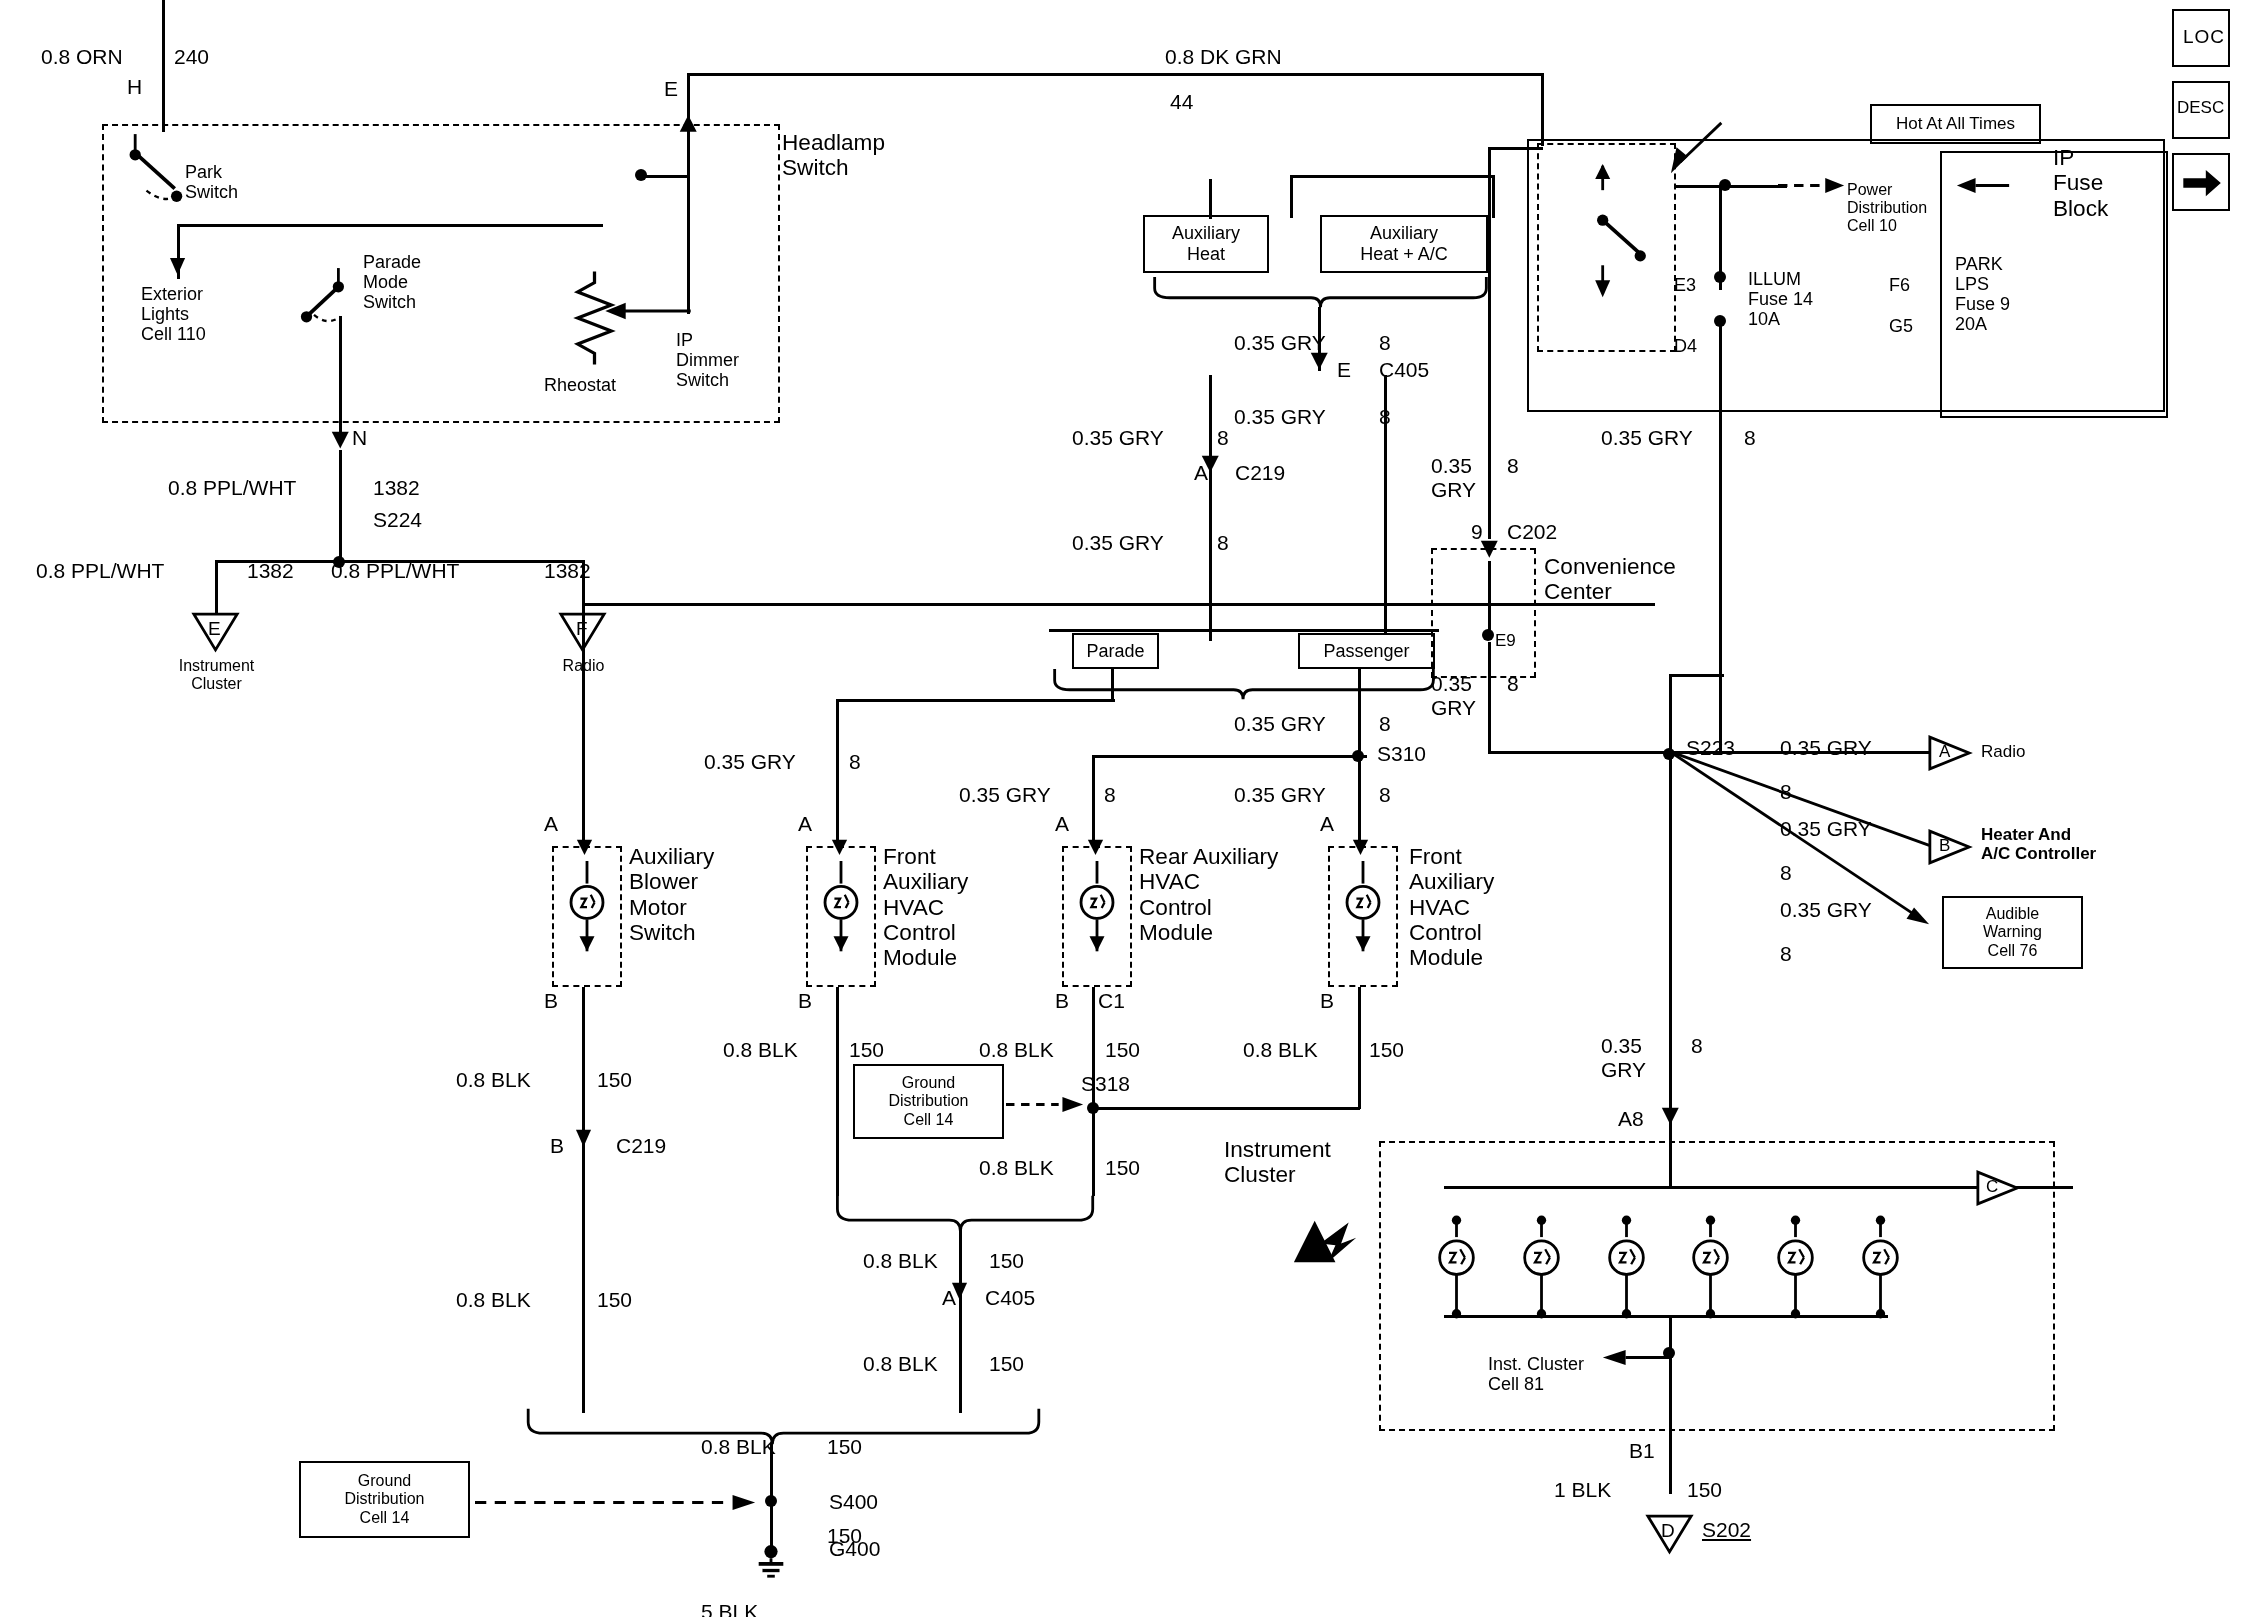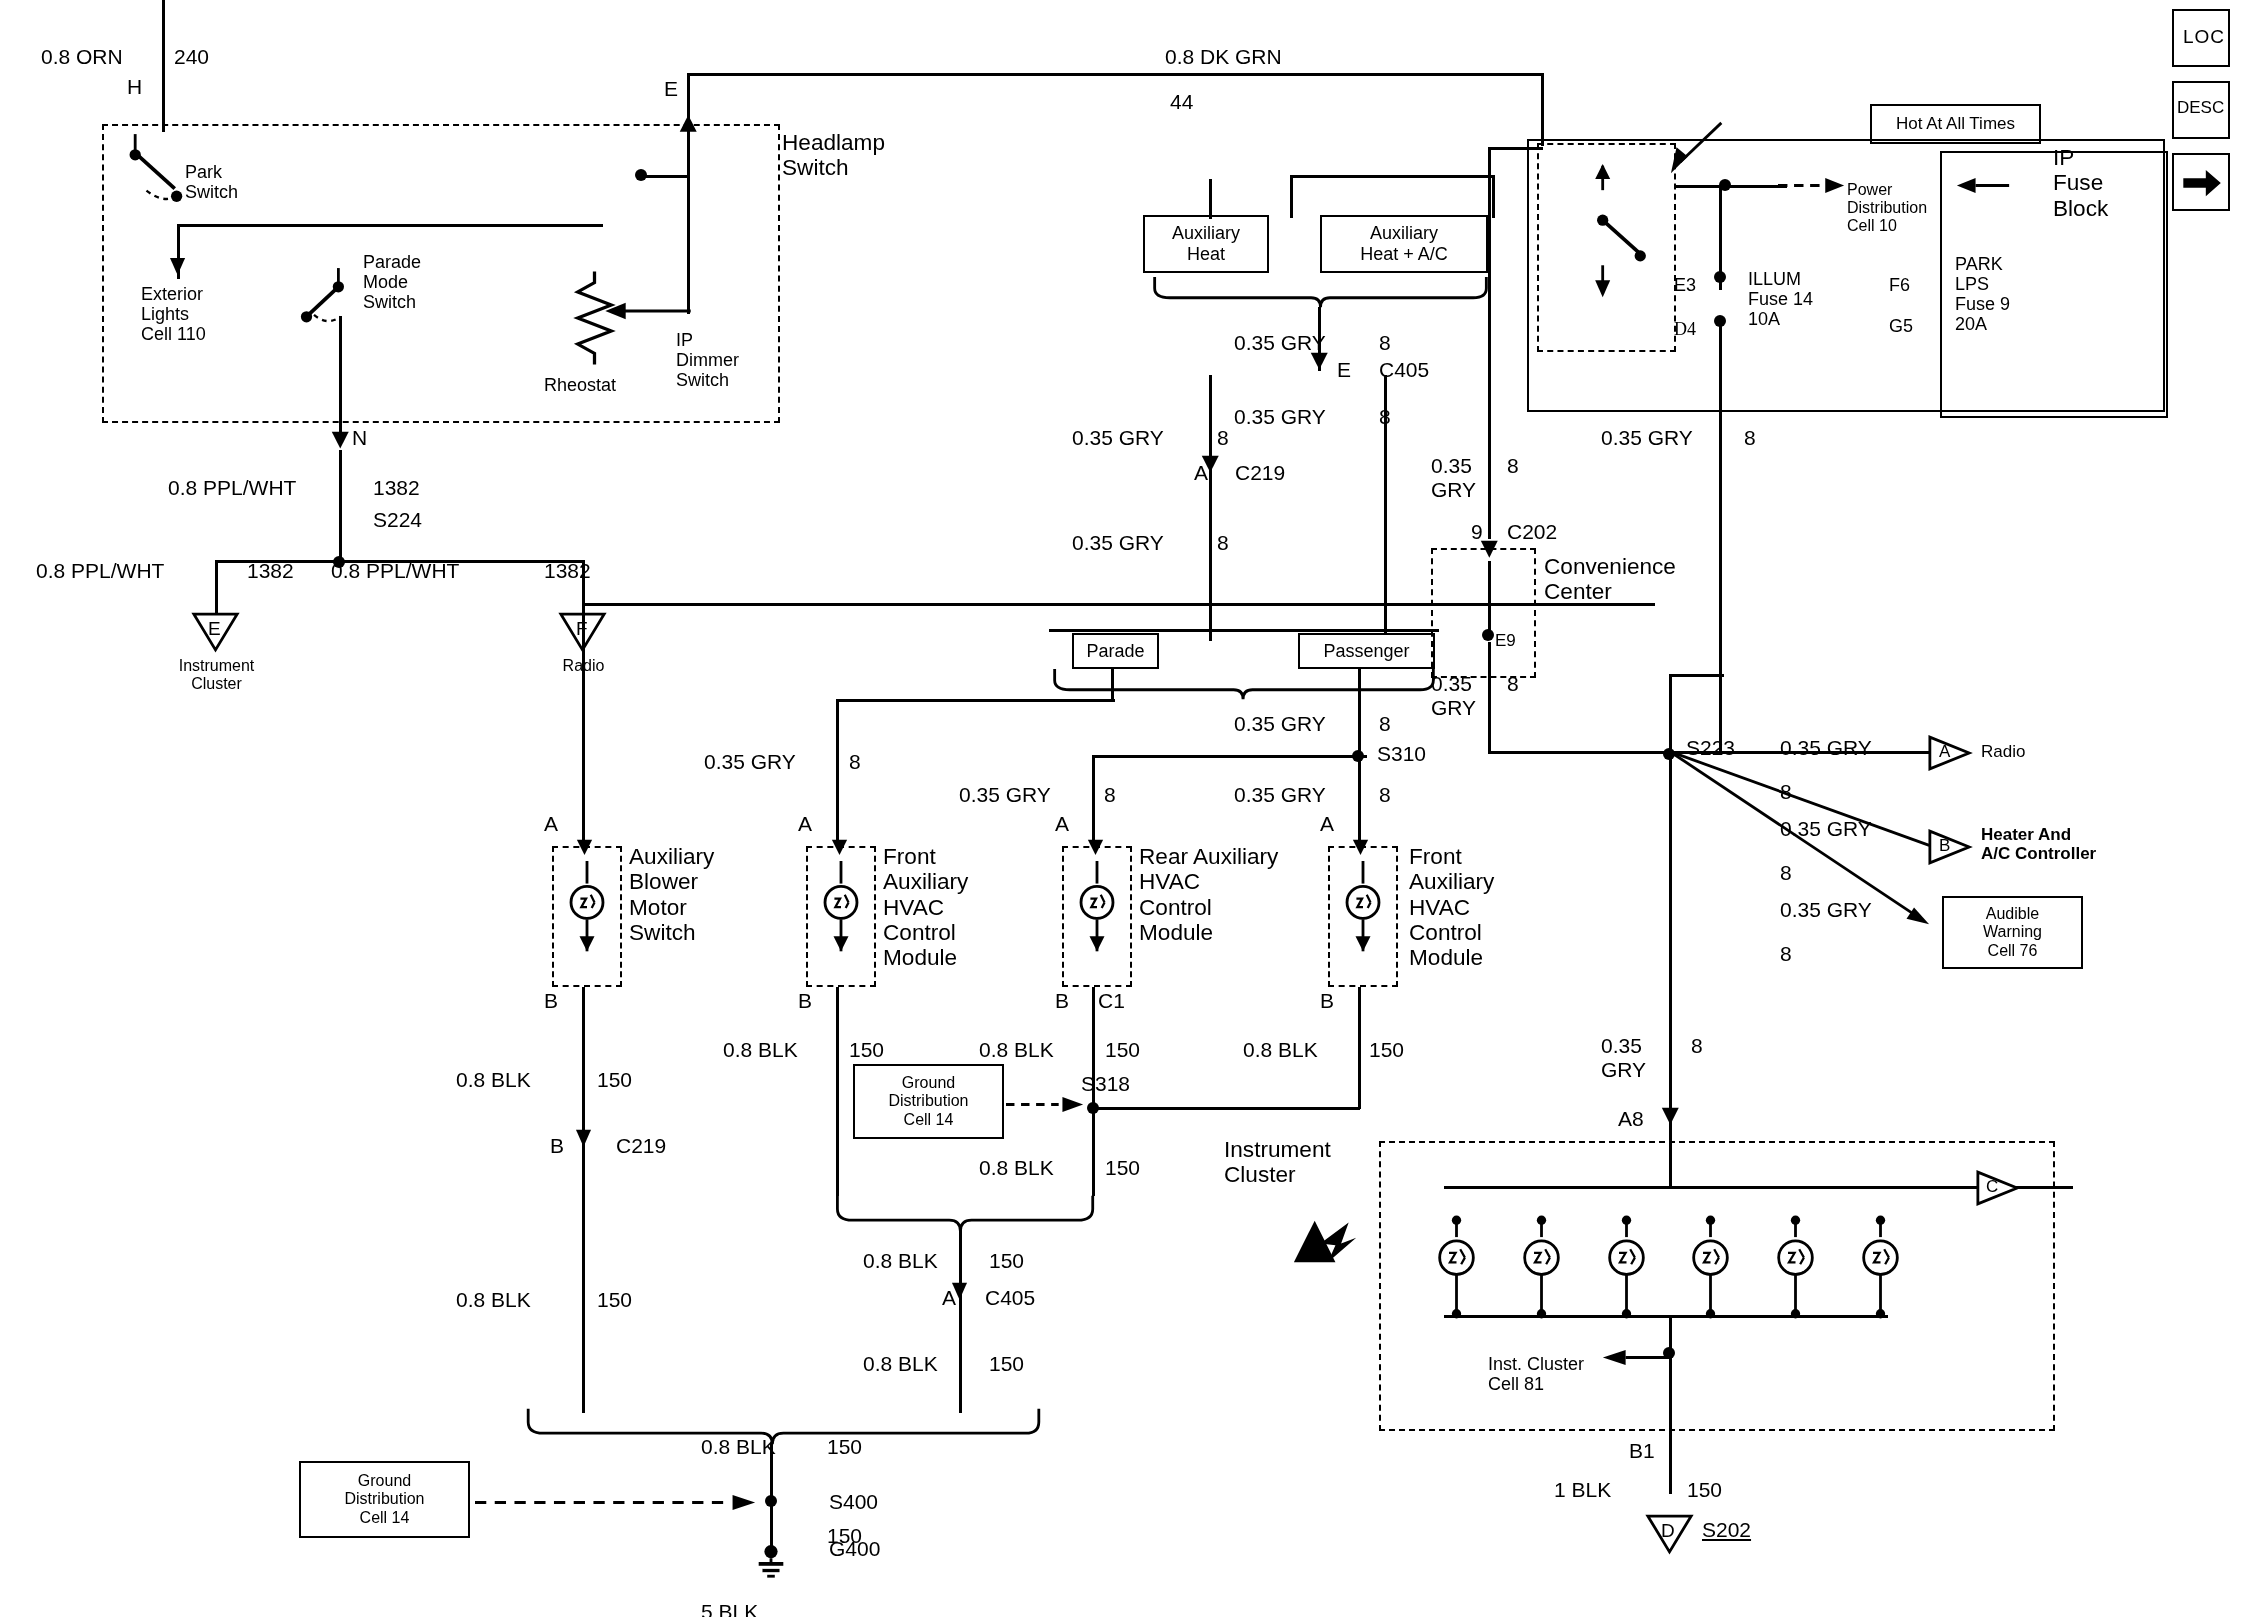--- a/index.html
+++ b/index.html
@@ -223,21 +223,21 @@
 Distribution
 Cell 10</span></div>
   <svg style="left:1955px; top:175px;" width="56" height="21" viewBox="0 0 60 22">
     <line x1="58" y1="11" x2="22" y2="11" stroke="#000" stroke-width="3"></line>
     <path d="M2 11 L22 3 L22 19 Z" fill="#000"></path>
   </svg>
 
   <div class="wire v" style="left:1719px; top:185px; height:105px;"></div>
   <div class="dot" style="left:1714px; top:271px;"></div>
   <div class="lbl l19" style="left:1674px; top:275px;">E3</div>
-  <div class="lbl l19" style="left:1674px; top:319px;font-family:Liberation Serif, serif;">D4</div>
+  <div class="lbl l19" style="left:1674px; top:336px;">D4</div>
   <div class="lbl l19" style="left:1748px; top:269px; white-space:pre;"><span>ILLUM
 Fuse 14
 10A</span></div>
   <div class="dot" style="left:1714px; top:315px;"></div>
   <div class="wire v" style="left:1719px; top:320px; height:433px;"></div>
 
   <div class="box" style="left:1940px; top:151px; width:228px; height:267px;"></div>
   <div class="lbl l19" style="left:1889px; top:275px;">F6</div>
   <div class="lbl l19" style="left:1889px; top:316px;">G5</div>
   <div class="lbl l19" style="left:1955px; top:254px; white-space:pre;"><span>PARK

